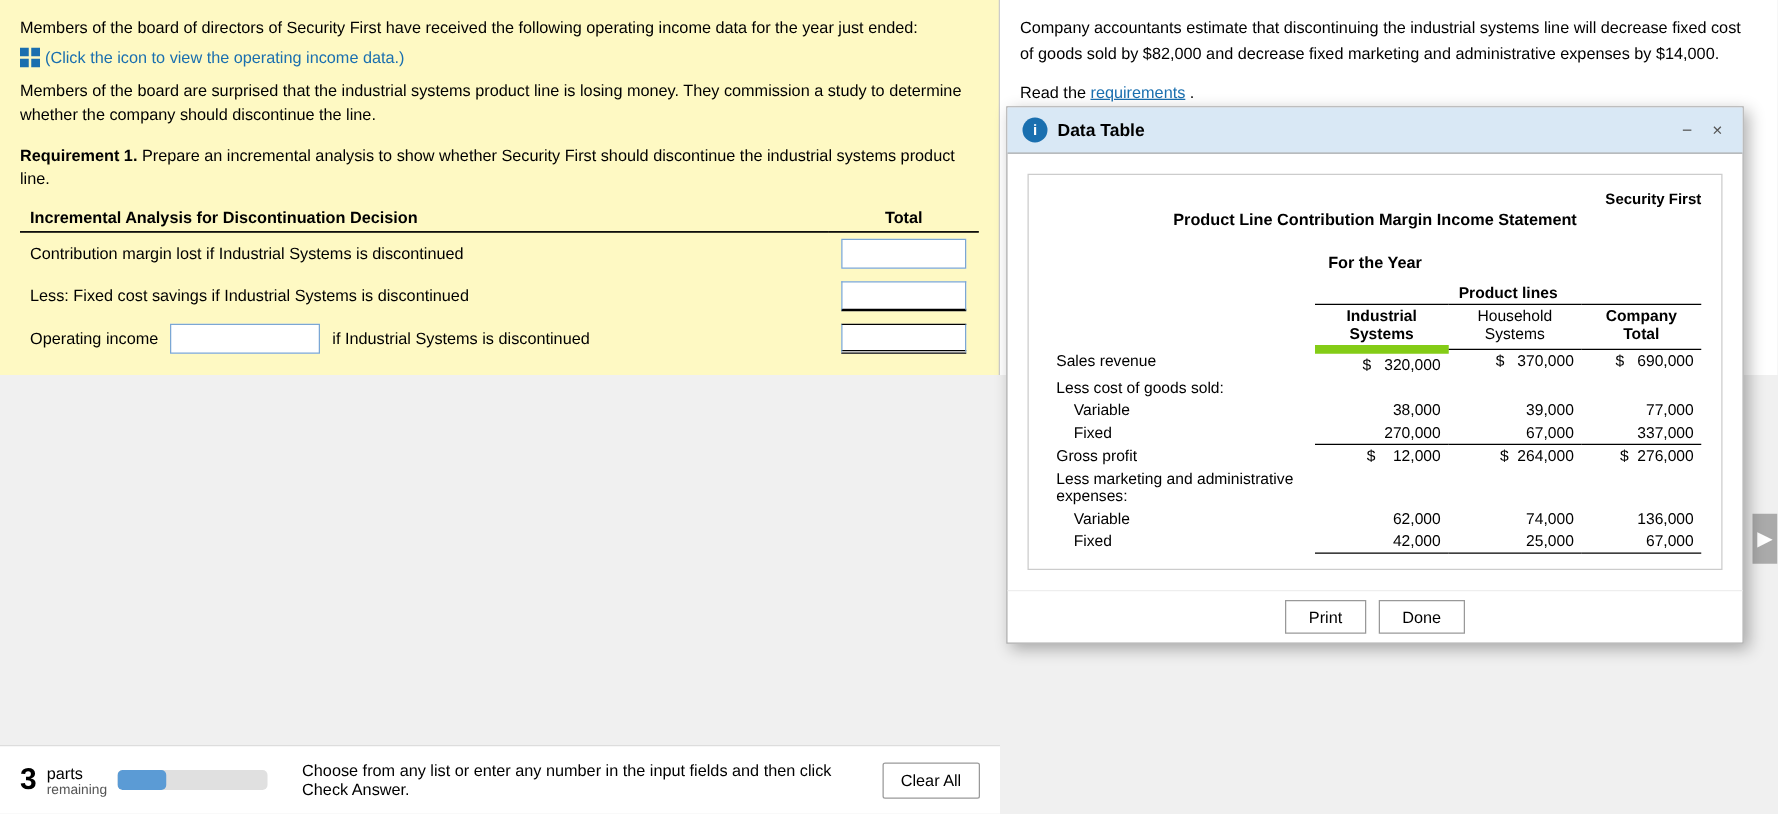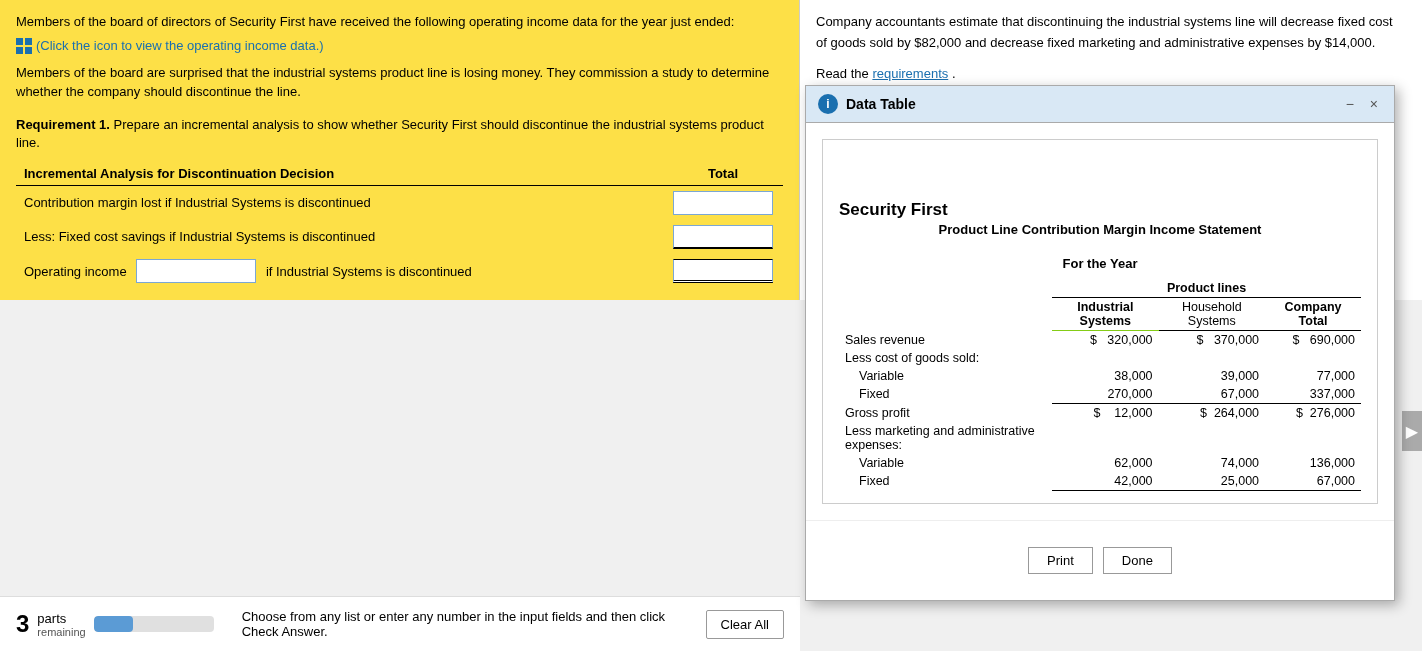--- a/index.html
+++ b/index.html
@@ -17,21 +17,21 @@
       display: flex;
       width: 100%;
       height: 100%;
       background: white;
     }
 
     .left-panel {
       width: 800px;
       padding: 12px 16px;
       border-right: 1px solid #ccc;
-      background: #fde047;
+      background: #fef9c3;
     }
 
     .right-panel {
       flex: 1;
       padding: 12px 16px;
       background: white;
     }
 
     .intro-text {
       font-size: 13px;
@@ -184,25 +184,24 @@
     .modal-body {
       padding: 16px;
     }
 
     .data-table-container {
       border: 1px solid #ccc;
       padding: 12px 16px;
     }
 
     .dt-title {
-      font-size: 17px;
-      font-weight: bold;
-      text-align: left;
+      font-size: 12px;
+      font-weight: bold;
+      text-align: right;
       margin-bottom: 2px;
-      margin-top: 48px;
     }
 
     .dt-subtitle {
       font-size: 13px;
       font-weight: bold;
       text-align: center;
       margin-bottom: 19px;
     }
 
     .dt-period {
@@ -243,21 +242,21 @@
     .col-company {
       width: 90px;
       text-align: right;
     }
 
     .col-label {
       width: 200px;
     }
 
     .modal-footer {
-      padding: 26px 16px;
+      padding: 7px 16px;
       display: flex;
       justify-content: center;
       gap: 10px;
       border-top: 1px solid #eee;
     }
 
     .modal-footer-btn {
       border: 1px solid #999;
       background: white;
       padding: 5px 18px;
@@ -406,21 +405,21 @@
       <div class="dt-period">For the Year</div>
 
       <table class="dt-table">
         <thead>
           <tr>
             <td class="col-label"></td>
             <td colspan="3" class="product-lines-header">Product lines</td>
           </tr>
           <tr>
             <td class="col-label"></td>
-            <td class="col-systems" style="text-align:center; font-weight:bold; border-bottom:1px solid #84cc16;">Industrial<br>Systems</td>
+            <td class="col-systems" style="text-align:center; font-weight:bold; border-bottom:7px solid #84cc16;">Industrial<br>Systems</td>
             <td class="col-household" style="text-align:center; font-weight:normal; border-bottom:1px solid #000;">Household<br>Systems</td>
             <td class="col-company" style="text-align:center; font-weight:bold; border-bottom:1px solid #000;">Company<br>Total</td>
           </tr>
         </thead>
         <tbody>
 
           <tr>
             <td>Sales revenue</td>
             <td class="col-systems">$ &nbsp;&nbsp;320,000</td>
             <td class="col-household">$ &nbsp;&nbsp;370,000</td>

